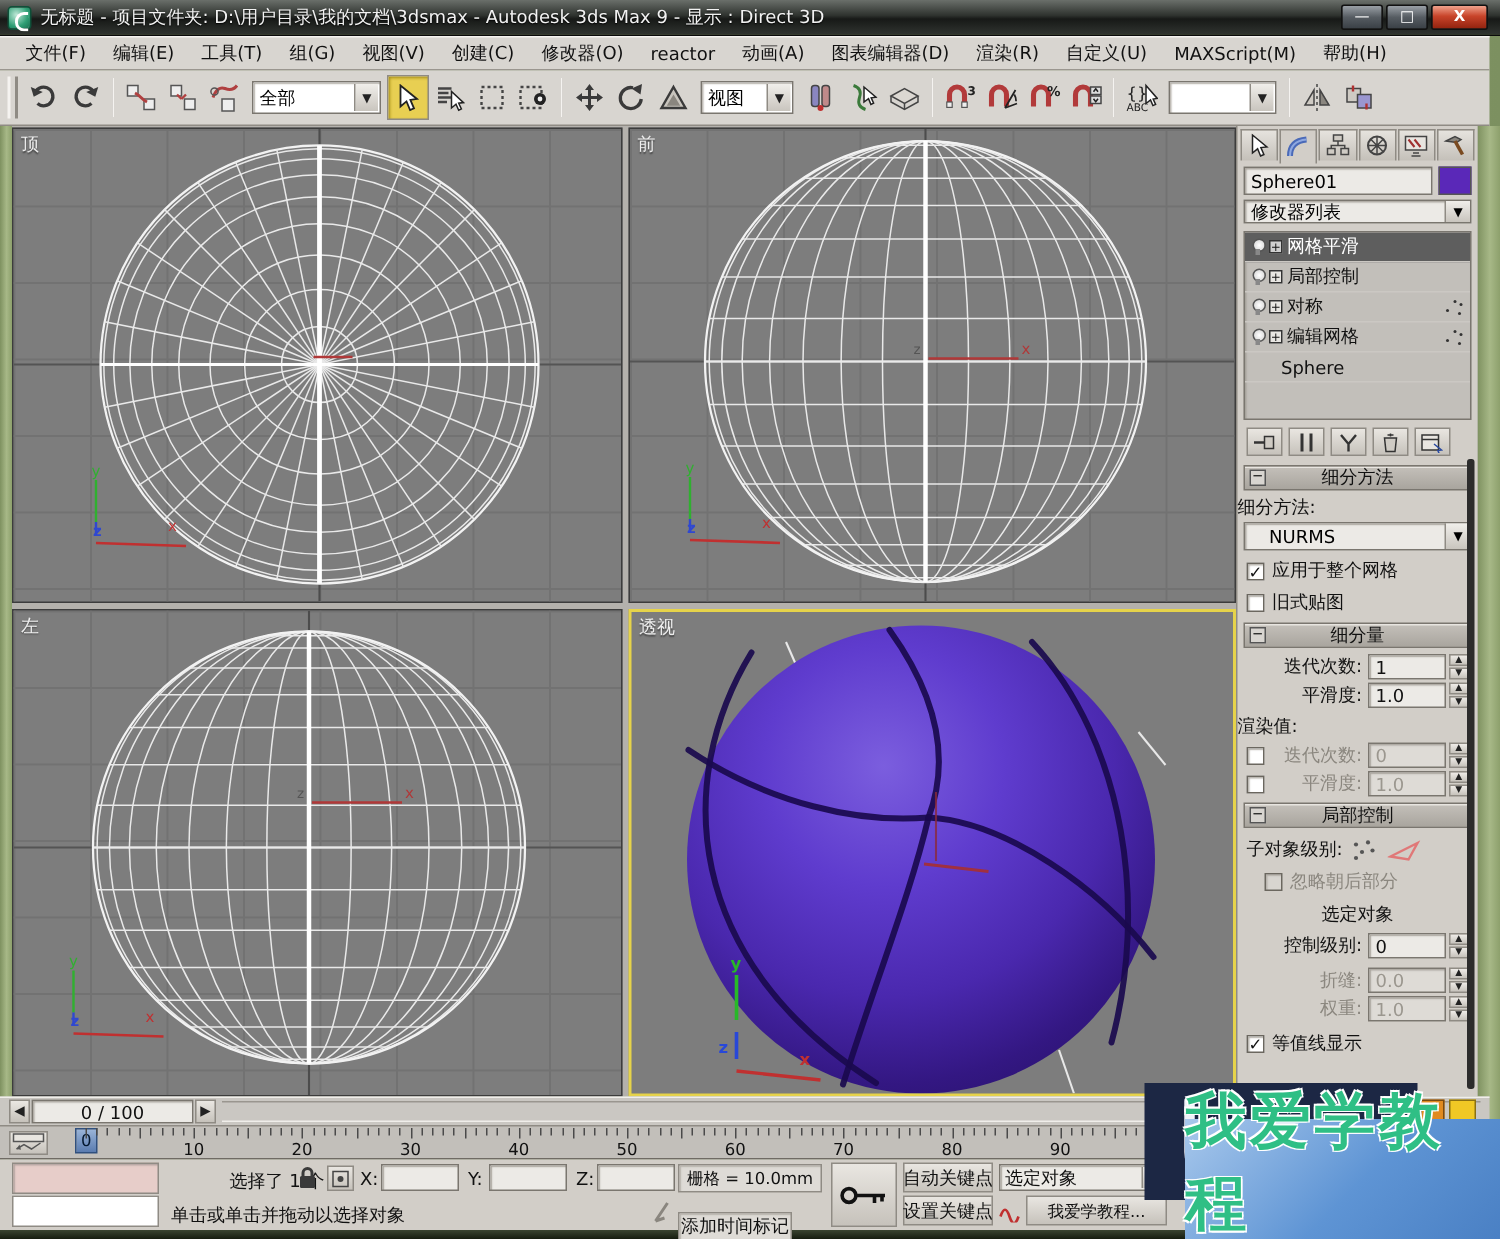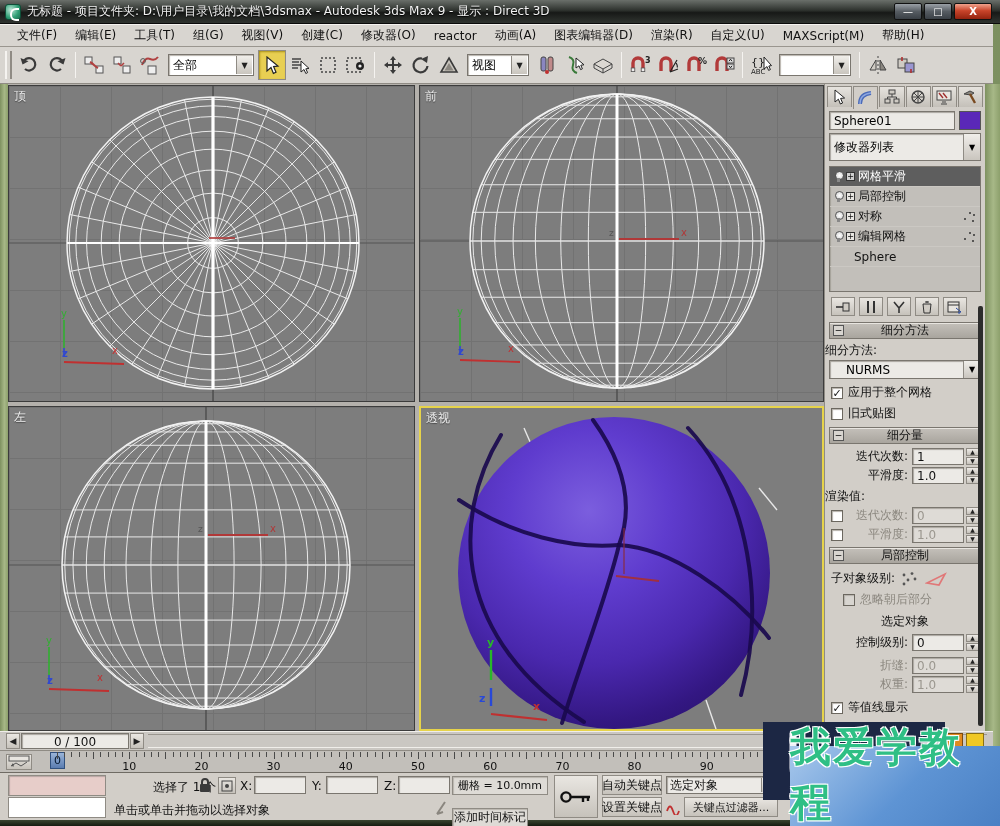--- a/index.html
+++ b/index.html
@@ -63,21 +63,21 @@
   #cmdpanel { left:824px; top:84px; width:161px; height:647px; background:#d2cec8;
     border-left:1px solid #8f8b84; font-size:12px; }
   #cp-tabs { display:flex; height:24px; padding:2px 2px 0 2px; gap:1px; }
   .cp-tab { flex:1; height:21px; background:linear-gradient(#e6e3de,#c4c0b9);
     border:1px solid #8f8b84; border-bottom:none; display:flex; align-items:center; justify-content:center; }
   .cp-tab.current { background:#d2cec8; height:23px; }
   .cp-row { display:flex; align-items:center; padding:3px 4px; gap:4px; }
   .sunken { background:#eceae6; border:1px solid #7a766f; box-shadow:inset 1px 1px 1px #aaa69f; }
   #obj-name { flex:1; height:19px; display:flex; align-items:center; padding-left:4px; font-size:12px; }
   #color-swatch { width:22px; height:19px; border:1px solid #555; }
-  #mod-list { flex:1; height:28px; display:flex; align-items:center; padding-left:4px; position:relative; }
+  #mod-list { flex:1; height:16px; display:flex; align-items:center; padding-left:4px; position:relative; }
   #mod-list .arrowbox { position:absolute; right:0; top:0; bottom:0; width:17px;
     background:linear-gradient(#f0eeea,#c9c5be); border-left:1px solid #8f8b84;
     display:flex; align-items:center; justify-content:center; font-size:8px; }
   #stack-box { margin:2px 4px; height:126px; background:#c2bfba; border:1px solid #7a766f;
     box-shadow:inset 1px 1px 1px #a5a19a; overflow:hidden; }
   .stack-row { height:20px; display:flex; align-items:center; gap:3px; padding-left:4px;
     color:#111; position:relative; border-bottom:1px solid #cbc8c3; }
   .stack-row.selected { background:#5e5e5e; color:#fff; }
   .stack-row .bulb { width:9px; height:12px; position:relative; }
   .stack-row .bulb::before { content:""; position:absolute; left:1px; top:0; width:7px; height:7px;
@@ -927,21 +927,21 @@
 
   <div class="abs sb-field sunken" style="left:666px; top:3px; width:112px; padding-right:18px; position:absolute;">
     <span>选定对象</span>
     <span style="position:absolute; right:1px; top:1px; bottom:1px; width:15px; background:linear-gradient(#f0eeea,#c9c5be); border-left:1px solid #8f8b84; display:flex; align-items:center; justify-content:center; font-size:8px;">▼</span>
   </div>
   <div class="abs" style="left:666px; top:28px;">
     <svg width="15" height="14" viewBox="0 0 15 14">
         <path d="M1 10 q3-9 6 0 q3 9 6 0" stroke="#c03030" stroke-width="1.8" fill="none"></path>
       </svg>
   </div>
-  <div class="abs sb-btn" style="left:684px; top:24px; width:94px; height:20px; font-size:11px;">关键点过滤器...</div>
+  <div class="abs sb-btn" style="left:684px; top:24px; width:94px; height:20px; font-size:11px;">我爱学教程...</div>
 </div>
 
 <div class="abs" id="wm-sq1"></div>
 <div class="abs" id="wm-sq2"></div>
 <div class="abs" id="wm-navy">
   <svg width="80" height="72" viewBox="0 0 80 72" style="margin:4px 0 0 12px;">
     <path d="M18 8 V42 a16 16 0 0 0 32 0 V8" fill="none" stroke="#f0f2f8" stroke-width="7" stroke-linecap="round"></path>
   </svg>
 </div>
 <div class="abs" id="wm-blue">

